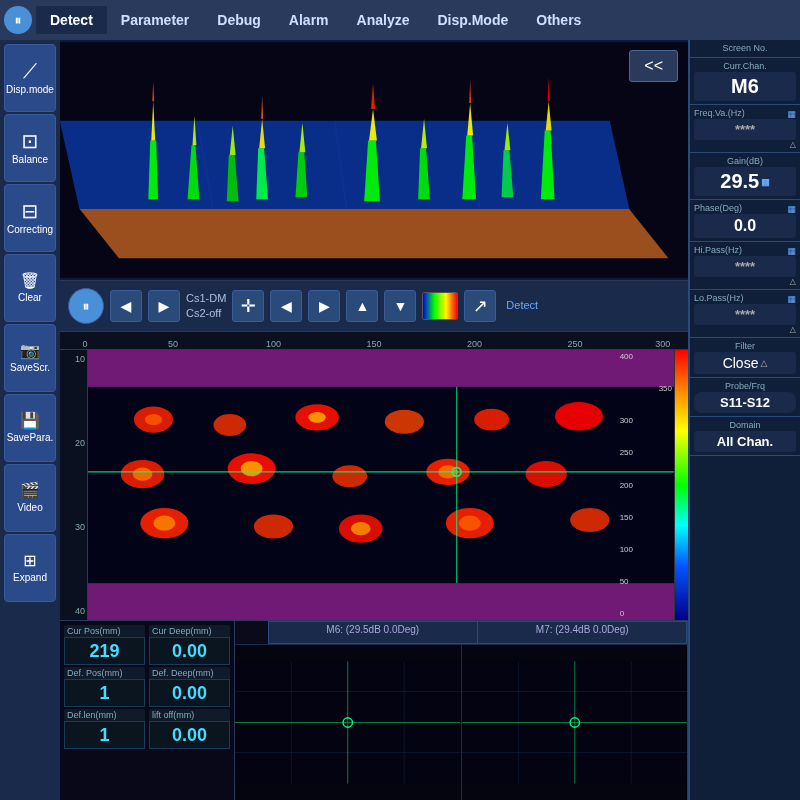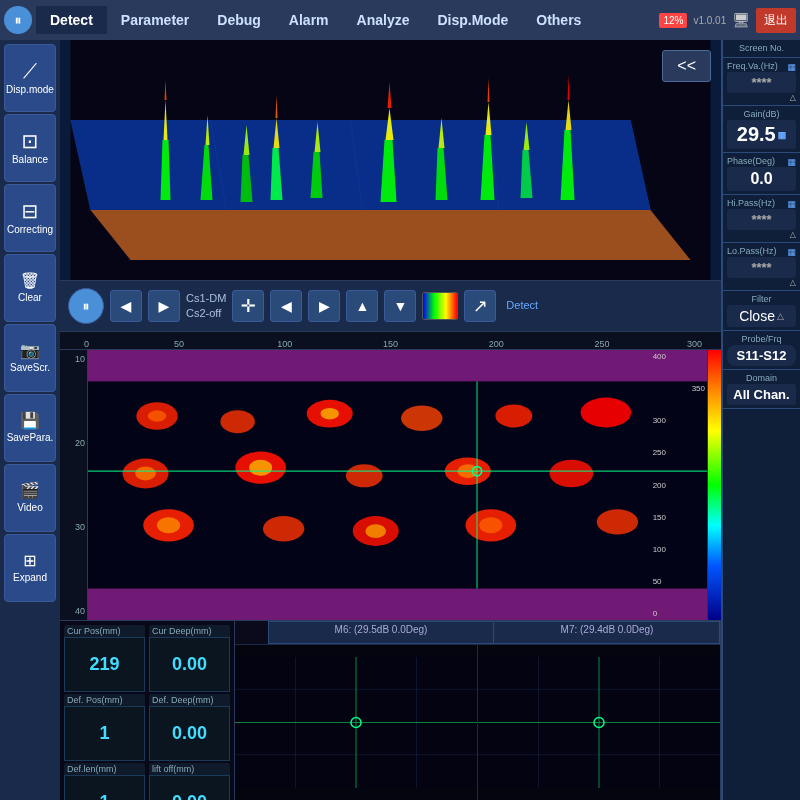--- a/index.html
+++ b/index.html
@@ -261,40 +261,40 @@
       background: #0f1a2a;
       padding: 1px 3px;
       border-radius: 2px 2px 0 0;
     }
     .data-value {
       color: #4df;
       font-size: 18px;
       font-weight: bold;
       text-align: center;
       background: #0a1520;
-      padding: 16px;
+      padding: 2px;
       border: 1px solid #1a3a5a;
       min-height: 28px;
       display: flex;
       align-items: center;
       justify-content: center;
     }
     .ch-header {
       flex: 1;
       background: #1a2a4a;
       color: #aad;
       font-size: 10px;
       text-align: center;
       padding: 2px;
       border: 1px solid #2a4a7a;
     }
 
     
     .right-sidebar {
-      width: 79px;
+      width: 112px;
       background: #0f1f3a;
       display: flex;
       flex-direction: column;
       border-left: 2px solid #2a4a7a;
     }
     .right-section {
       border-bottom: 1px solid #2a4a7a;
       padding: 3px 4px;
     }
     .rs-label {
@@ -345,26 +345,20 @@
   <button class="menu-pause-btn">
     <span style="color:#fff;font-size:14px;">⏸</span>
   </button>
   <div class="menu-item active">Detect</div>
   <div class="menu-item">Parameter</div>
   <div class="menu-item">Debug</div>
   <div class="menu-item">Alarm</div>
   <div class="menu-item">Analyze</div>
   <div class="menu-item">Disp.Mode</div>
   <div class="menu-item">Others</div>
-  <div class="menu-right">
-    <span class="battery-badge">12%</span>
-    <span class="version-text">v1.0.01</span>
-    <span style="color:#ccc;font-size:14px;">🖥</span>
-    <button class="exit-btn">退出</button>
-  </div>
 </div>
 
 <div class="main-layout">
 
   <div class="left-sidebar">
     <div class="sidebar-btn">
       <span class="icon">⟋</span>
       <span>Disp.mode</span>
     </div>
     <div class="sidebar-btn">
@@ -637,20 +631,24 @@
         </div>
       </div>
     </div>
   </div>
 
   <div class="right-sidebar">
     <div class="right-section">
       <div class="rs-label">Screen No.</div>
     </div>
     <div class="right-section">
+      <div class="rs-label">Curr.Chan.</div>
+      <div class="rs-value large">M6</div>
+    </div>
+    <div class="right-section">
       <div class="rs-adj-row">
         <div class="rs-label" style="text-align:left;flex:1;">Freq.Va.(Hz)</div>
         <span style="color:#6af;font-size:9px;">▦</span>
       </div>
       <div class="rs-value stars">****</div>
       <span style="color:#aaa;font-size:8px;text-align:right;display:block;">△</span>
     </div>
     <div class="right-section">
       <div class="rs-label">Gain(dB)</div>
       <div class="rs-value large">

